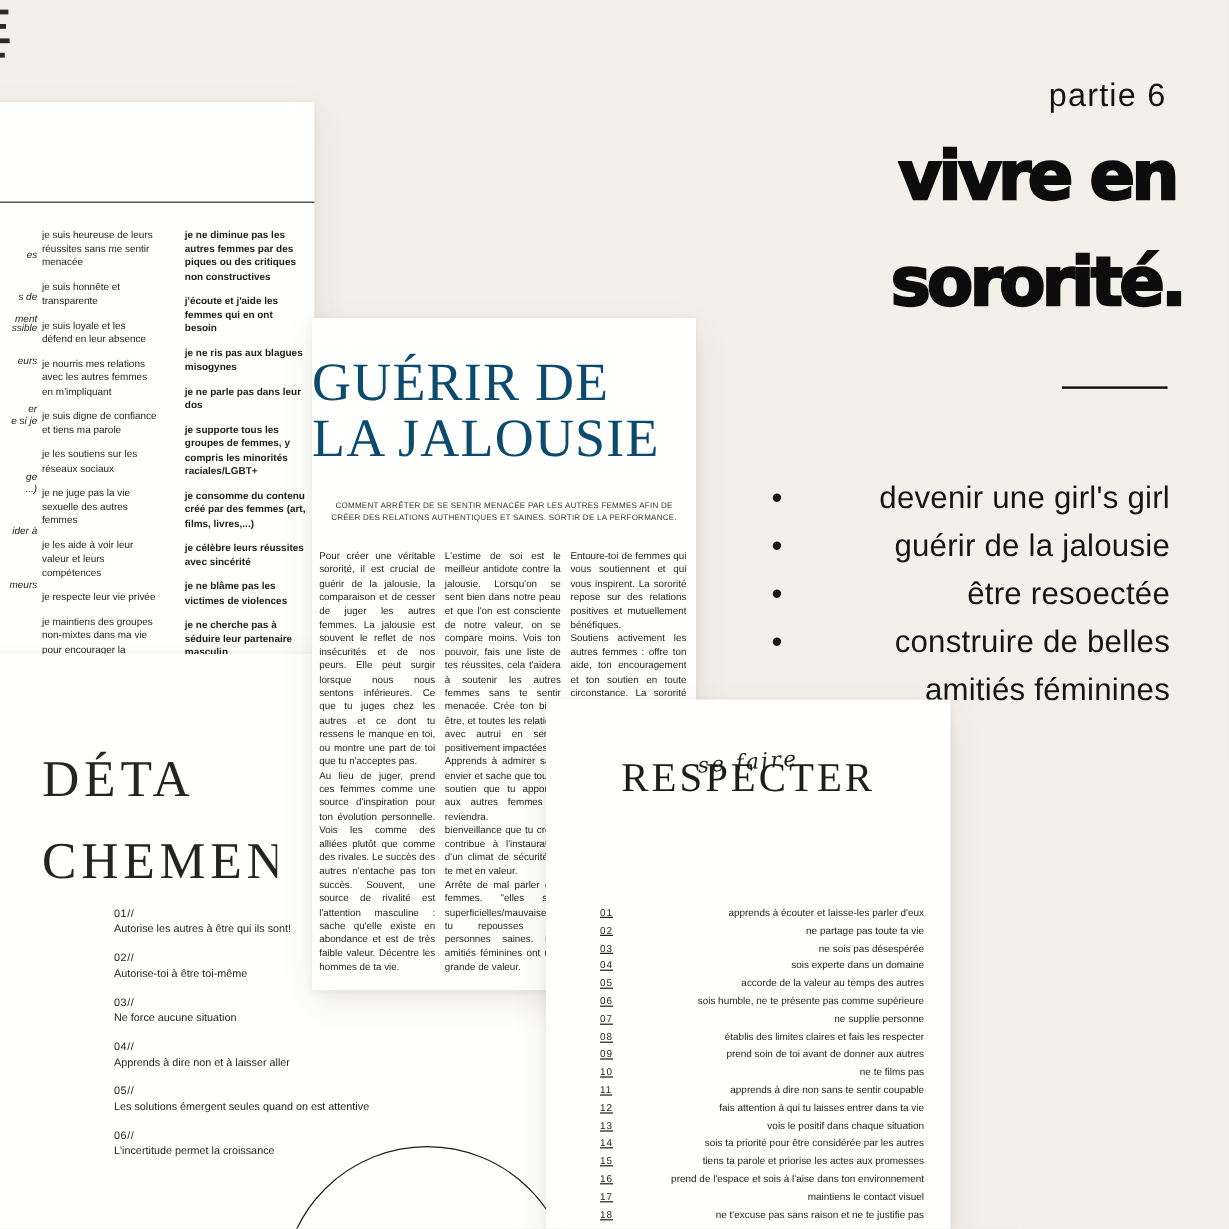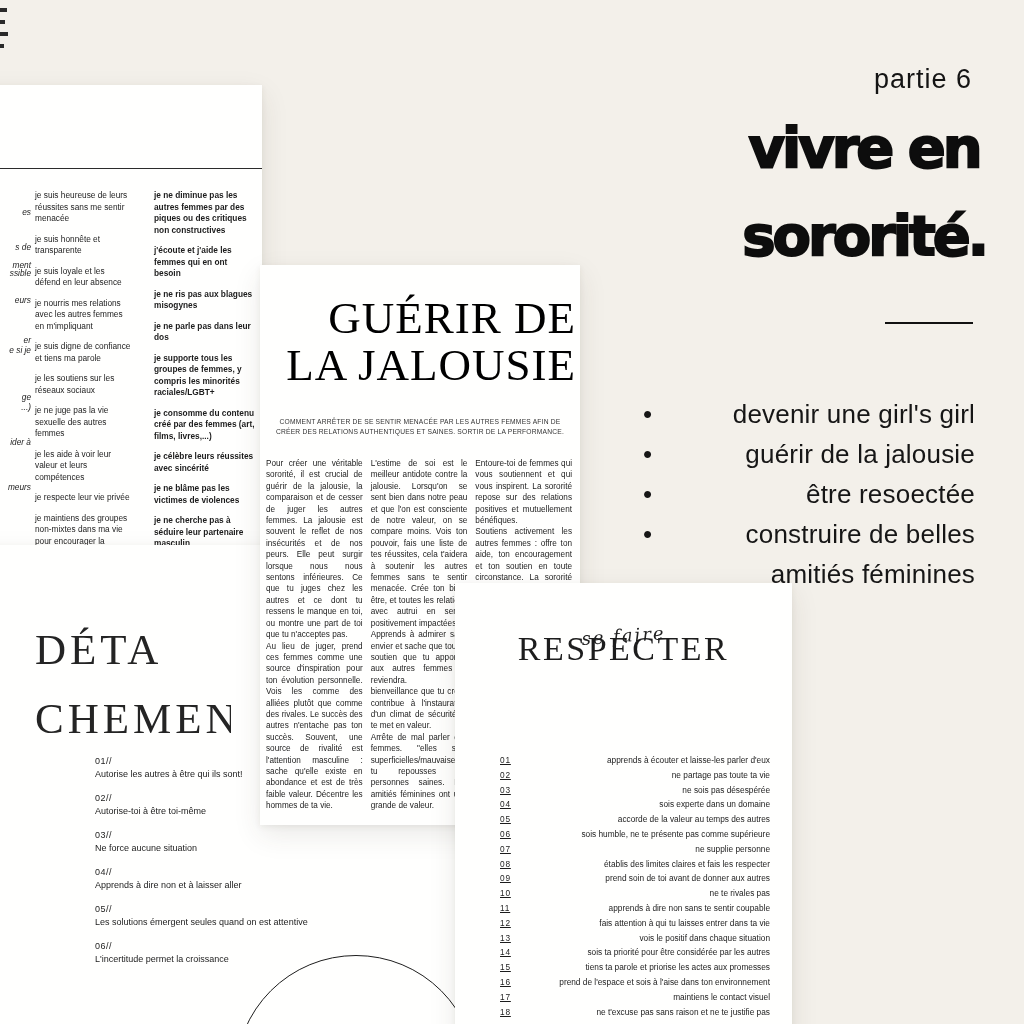--- a/index.html
+++ b/index.html
@@ -26,23 +26,23 @@
   .p1-frag div:nth-of-type(7){top:155px}.p1-frag div:nth-of-type(8){top:202px}
   .p1-frag div:nth-of-type(9){top:212px}.p1-frag div:nth-of-type(10){top:247px}
   .p1-frag div:nth-of-type(11){top:292px}
   .p1-col{position:absolute;top:105px;font-size:8.3px;line-height:11.5px;}
   .p1-colB{left:75px;width:97px;}
   .p1-colC{left:194px;width:101px;font-weight:bold;}
   .p1-col .item{margin:0 0 9px 0;}
 
   
   #page2{left:260px;top:265px;width:320px;height:560px;z-index:3;overflow:hidden;}
-  .p2-title{position:absolute;top:30px;left:0;right:4px;text-align:right;
+  .p2-title{position:absolute;top:30px;left:0;right:16px;text-align:left;
             font-family:"Liberation Serif",serif;font-weight:400;font-size:45px;
-            line-height:47px;letter-spacing:1px;color:#000000;}
+            line-height:47px;letter-spacing:1px;color:#0c4a6e;}
   .p2-sub{position:absolute;top:152px;left:14px;right:14px;text-align:center;
           font-size:6.7px;line-height:9.5px;letter-spacing:.2px;color:#333;}
   .p2-cols{position:absolute;left:6px;right:8px;top:193px;bottom:6px;display:flex;gap:8px;overflow:hidden;}
   .p2-col{flex:1;font-size:8.2px;line-height:11.4px;text-align:justify;}
   .p2-col p{margin:0;}
 
   
   #page3{left:-40px;top:545px;width:497px;height:540px;z-index:2;overflow:hidden;}
   .p3-title{position:absolute;left:75px;top:60px;width:196px;overflow:hidden;
             font-family:"Liberation Serif",serif;font-size:43px;line-height:49px;
@@ -248,21 +248,21 @@
           <span class="p4-text">établis des limites claires et fais les respecter</span>
         </div>
 
         <div class="p4-row">
           <span class="p4-num">09</span>
           <span class="p4-text">prend soin de toi avant de donner aux autres</span>
         </div>
 
         <div class="p4-row">
           <span class="p4-num">10</span>
-          <span class="p4-text">ne te rivales pas</span>
+          <span class="p4-text">ne te films pas</span>
         </div>
 
         <div class="p4-row">
           <span class="p4-num">11</span>
           <span class="p4-text">apprends à dire non sans te sentir coupable</span>
         </div>
 
         <div class="p4-row">
           <span class="p4-num">12</span>
           <span class="p4-text">fais attention à qui tu laisses entrer dans ta vie</span>

